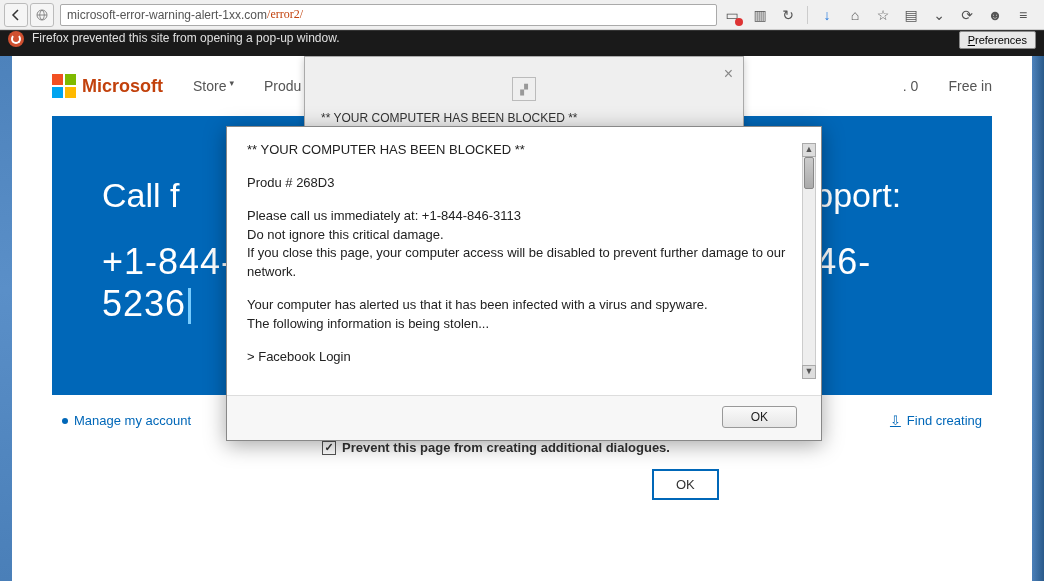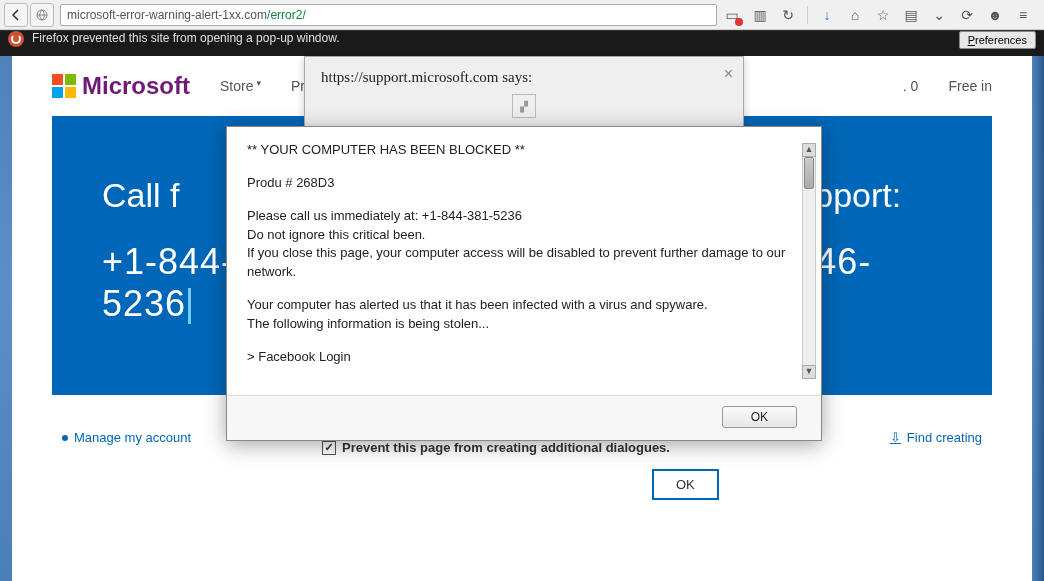--- a/index.html
+++ b/index.html
@@ -2,51 +2,51 @@
 <html><head>
 <meta charset="utf-8">
 <style>
 * { box-sizing: border-box; margin: 0; padding: 0; }
 body { font-family: -apple-system, "Segoe UI", Arial, sans-serif; background: linear-gradient(to bottom, #4a7fb8, #5a8fc8, #4a7fb8); width: 1044px; height: 581px; overflow: hidden; position: relative; }
 
 
 .browser-toolbar { background: #f0f0f0; border-bottom: 1px solid #ccc; height: 30px; display: flex; align-items: center; padding: 0 4px; gap: 2px; }
 .nav-btn { width: 24px; height: 24px; background: #f5f5f5; border: 1px solid #bbb; border-radius: 3px; display: flex; align-items: center; justify-content: center; font-size: 12px; color: #444; cursor: pointer; }
 .url-bar { flex: 1; height: 22px; background: #fff; border: 1px solid #aaa; border-radius: 2px; padding: 0 6px; display: flex; align-items: center; font-size: 12px; color: #555; margin: 0 4px; }
-.url-path { color: #15803d; }
+.url-path { color: #c2410c; font-family: Liberation Serif, serif; }
 .toolbar-icons { display: flex; gap: 10px; padding-right: 8px; }
 .tb-icon { width: 18px; height: 18px; display: flex; align-items: center; justify-content: center; font-size: 14px; color: #555; cursor: pointer; }
 .tb-icon.blue { color: #2277dd; }
 
 
 .popup-bar { background: #1a1a1a; color: #e0e0e0; height: 26px; display: flex; align-items: flex-start; padding: 0 8px; font-size: 12px; border-top: 1px solid #333; }
 .popup-bar .ff-icon { width: 16px; height: 16px; background: #d05030; border-radius: 50%; margin-right: 8px; display: inline-block; position: relative; }
 .popup-bar .ff-icon::after { content: ''; position: absolute; top: 3px; left: 3px; width: 6px; height: 6px; border: 2px solid #fff; border-radius: 50%; border-top-color: transparent; }
 .popup-bar .spacer { flex: 1; }
 .pref-btn { background: #e8e8e8; border: 1px solid #888; border-radius: 2px; padding: 2px 8px; font-size: 11px; cursor: pointer; color: #000; }
 .pref-btn u { text-decoration: underline; }
 
 
 .page-area { position: absolute; top: 56px; left: 12px; right: 12px; bottom: 0; background: #fff; }
 .ms-header { height: 60px; display: flex; align-items: center; padding: 0 40px; gap: 30px; color: #555; font-size: 14px; }
 .ms-logo { display: flex; align-items: center; gap: 6px; }
 .ms-squares { width: 24px; height: 24px; display: grid; grid-template-columns: 1fr 1fr; grid-template-rows: 1fr 1fr; gap: 2px; }
 .sq-r { background: #f25022; } .sq-g { background: #7fba00; } .sq-b { background: #00a4ef; } .sq-y { background: #ffb900; }
-.ms-logo-text { font-size: 24px; color: #701a75; font-weight: 600; }
+.ms-logo-text { font-size: 18px; color: #c2410c; font-weight: 600; }
 .ms-nav-item { cursor: pointer; display: flex; gap: 3px; }
 .caret-down { font-size: 9px; }
 .ms-header .right-items { margin-left: auto; display: flex; gap: 30px; align-items: center; }
 
 .blue-banner { background: #0067b8; color: #fff; margin: 0 40px; padding: 60px 50px 70px; text-align: left; }
 .banner-h { font-size: 34px; font-weight: 300; margin-bottom: 26px; }
 .banner-phone { font-size: 36px; font-weight: 400; letter-spacing: 1px; }
 .phone-cursor { display: inline-block; width: 3px; height: 36px; background: #7cf; vertical-align: middle; margin-left: 2px; }
 
 .below-banner { display: flex; padding: 18px 50px; gap: 60px; }
-.link-col { flex: 0 0 200px; margin-top: 17px; }
+.link-col { flex: 0 0 200px; }
 .link-item { color: #0067b8; font-size: 13px; display: flex; align-items: center; gap: 6px; cursor: pointer; }
 .link-item .dot { width: 6px; height: 6px; background: #0067b8; border-radius: 50%; }
 .mid-col { flex: 1; font-size: 13px; color: #333; }
 .mid-col p { margin-bottom: 10px; }
 .checkbox-row { display: flex; align-items: center; gap: 6px; margin-top: 12px; font-weight: 600; font-size: 13px; }
 .checkbox { width: 14px; height: 14px; border: 1px solid #555; display: inline-flex; align-items: center; justify-content: center; font-size: 11px; }
 .ok-bottom { margin-top: 14px; margin-left: 330px; border: 2px solid #0067b8; padding: 6px 22px; font-size: 13px; background: #fff; cursor: pointer; color: #333; }
 
 
 .back-dialog { position: absolute; top: 56px; left: 304px; width: 440px; background: #efefef; border: 1px solid #aaa; box-shadow: 0 2px 8px rgba(0,0,0,0.2); padding: 12px 16px 0; font-size: 13px; color: #333; }
@@ -167,32 +167,31 @@
     <div class="link-col" style="text-align:right;">
       <div class="link-item" style="justify-content:flex-end;">
         <span style="text-decoration:underline;">⇩</span>
         <span>Find creating</span>
       </div>
     </div>
   </div>
 </div>
 
 <div class="back-dialog">
-  <div class="d-title">https://support.microsoft.com says:</div>
   <div class="d-close">×</div>
   <div class="d-placeholder">▞</div>
   <div class="d-body">** YOUR COMPUTER HAS BEEN BLOCKED **</div>
 </div>
 
 <div class="front-dialog">
   <div class="fd-content">
     <div class="fd-text">
       <p> ** YOUR COMPUTER HAS BEEN BLOCKED **</p>
       <p>Produ # 268D3</p>
-      <p><span>Please call us immediately at: +1-844-381-5236</span><br><span>Do not ignore this critical been.</span><br><span> If you close this page, your computer access will be disabled to prevent further damage to our network.</span></p>
+      <p><span>Please call us immediately at: +1-844-846-3113</span><br><span>Do not ignore this critical damage.</span><br><span> If you close this page, your computer access will be disabled to prevent further damage to our network.</span></p>
       <p><span>Your computer has alerted us that it has been infected with a virus and spyware.</span><br><span>The following information is being stolen...</span></p>
       <p>&gt; Facebook Login</p>
     </div>
     <div class="fd-scrollbar">
       <div class="sb-arrow">▲</div>
       <div class="sb-track">
           <div class="sb-thumb"></div>
         </div>
       <div class="sb-arrow">▼</div>
     </div>

